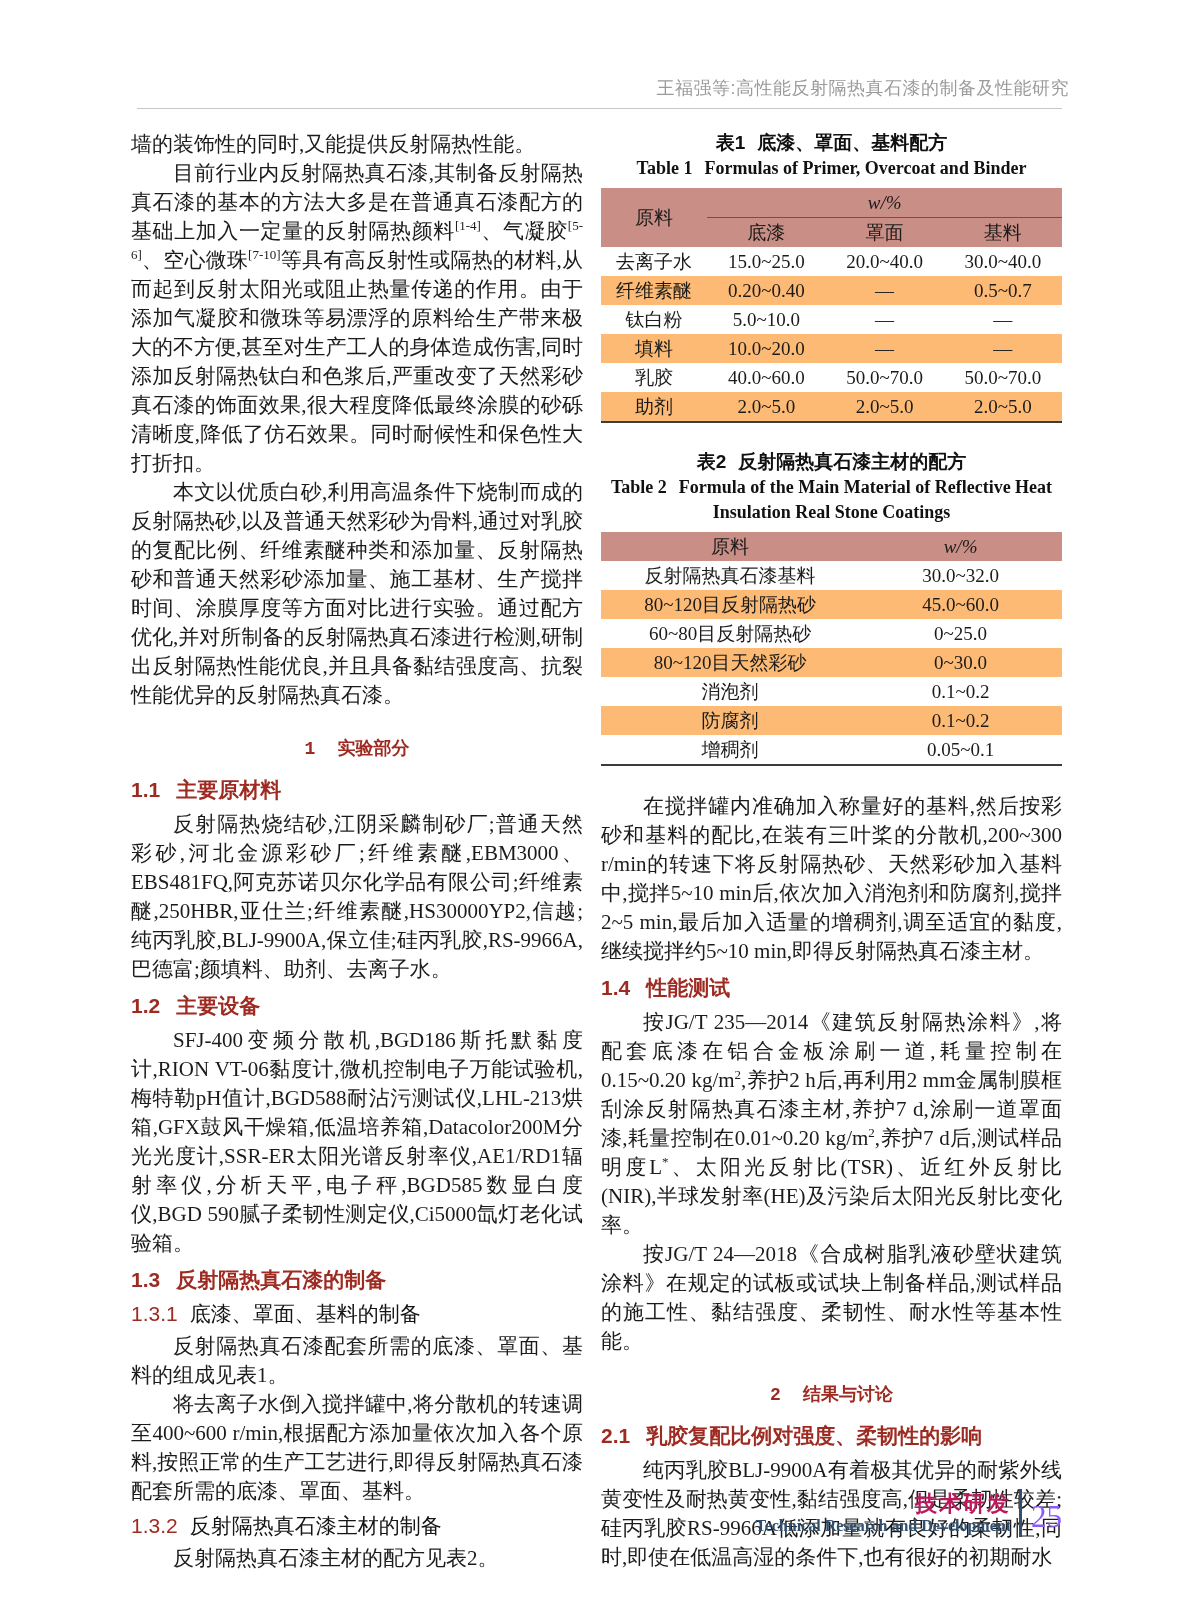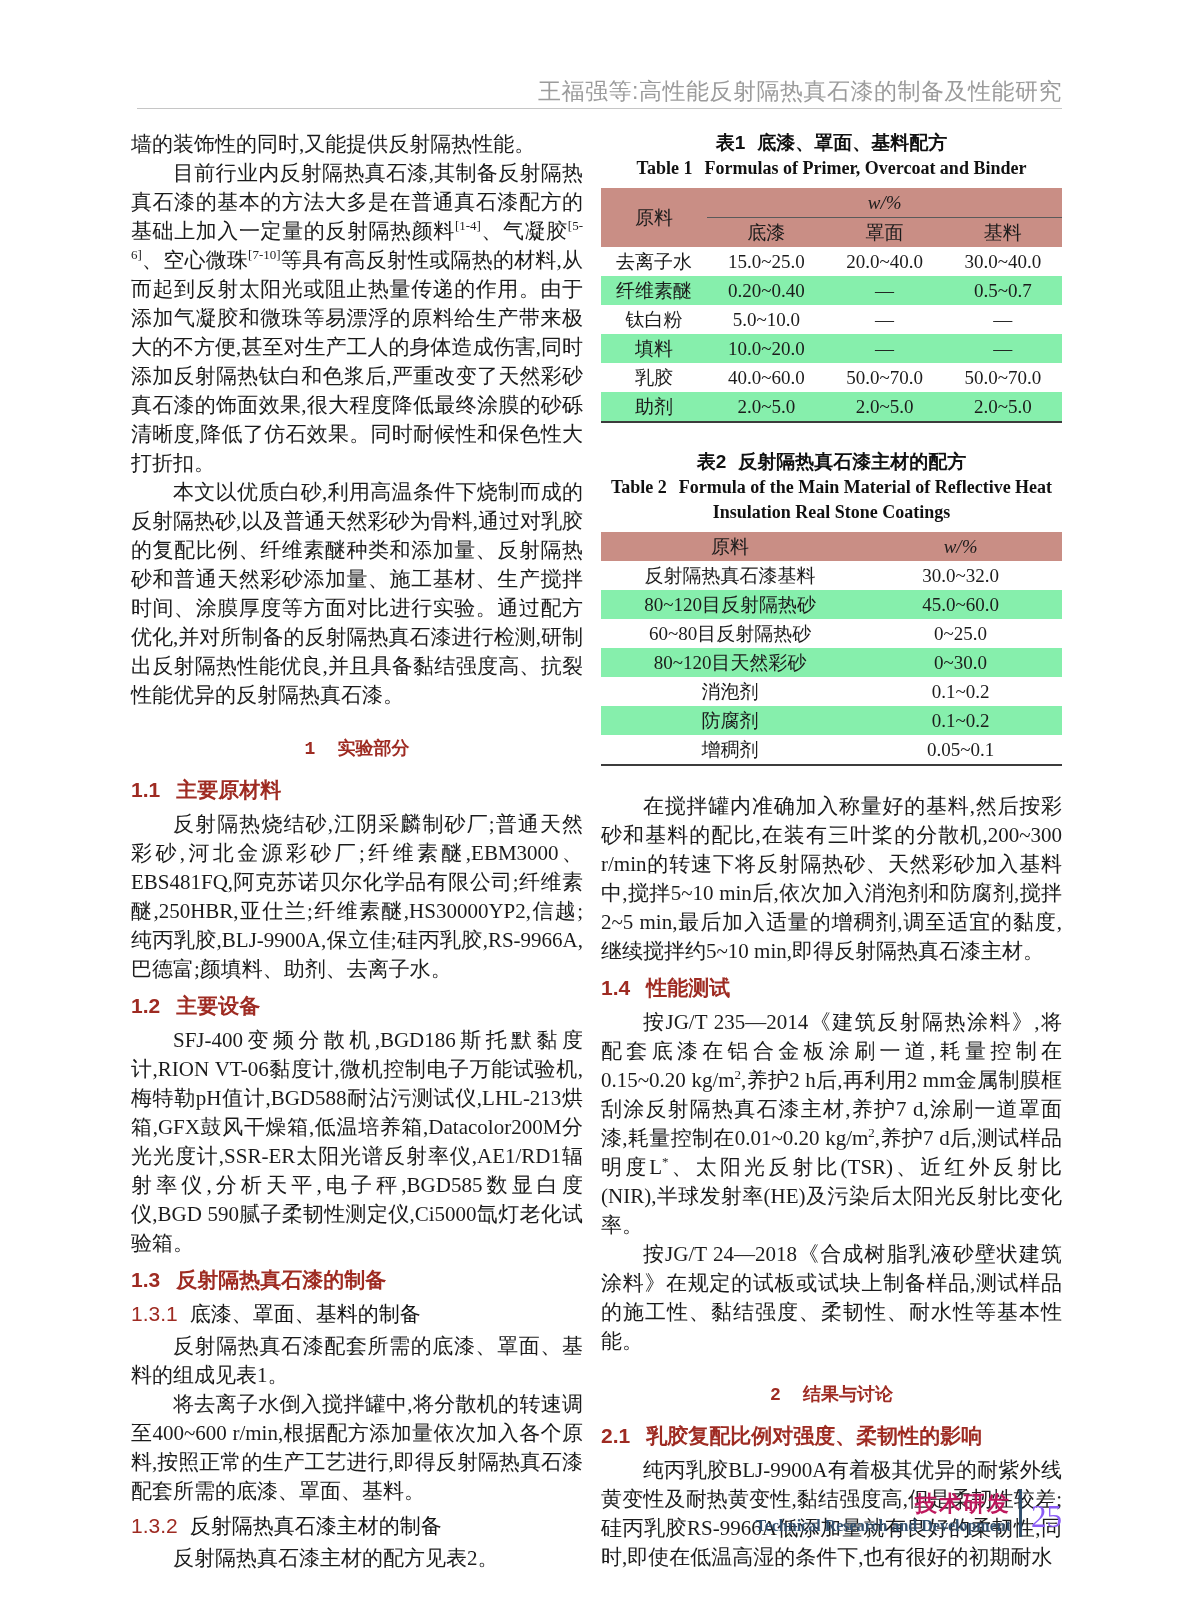--- a/index.html
+++ b/index.html
@@ -4,23 +4,23 @@
 <style>
   html,body { margin:0; padding:0; background:#ffffff; }
   .page {
     position:relative; width:1187px; height:1600px; margin:0 auto;
     background:#ffffff; overflow:hidden;
     font-family:"Liberation Serif", serif; color:#1b1b1b;
   }
 
   
   .running-header {
-    position:absolute; top:76px; right:125px;
+    position:absolute; top:76px; right:118px;
     font-family:"Liberation Sans", sans-serif;
-    font-size:23px; color:#9b9b9b; letter-spacing:0.5px;
+    font-size:18px; color:#9b9b9b; letter-spacing:0.5px;
   }
   .header-rule {
     position:absolute; top:108px; left:137px; width:925px; height:1px;
     background:#c6c6c6;
   }
 
   
   .col { position:absolute; top:130px; text-align:justify; font-size:21px; line-height:29px; }
   .col-left  { left:131px; width:452px; }
   .col-right { left:601px; width:461px; }
@@ -61,21 +61,21 @@
     font-weight:bold; font-size:18px; line-height:25px; color:#111;
     margin-bottom:7px;
   }
   .tbl-title-en .lbl { margin-right:12px; }
   table.paper {
     width:100%; border-collapse:collapse; font-size:19px;
     border-bottom:2px solid #3c3c3c;
   }
   table.paper td { padding:3px 4px; text-align:center; line-height:23px; }
   .hd { background:#c98e85; }
-  .alt { background:#86efac; }
+  .alt { background:#fdba74; }
   td.name { text-align:left; padding-left:12px; }
   td.wpct { font-style:italic; }
   td.span-rule { border-bottom:1px solid #5a5a5a; font-style:italic; }
   table.t1 td.c0 { width:23%; }
   table.t1 td.c1, table.t1 td.c2, table.t1 td.c3 { width:25.6%; }
   table.t2 td.c0 { width:56%; }
   table.t2 td.c1 { width:44%; }
 
   
   .footer {

